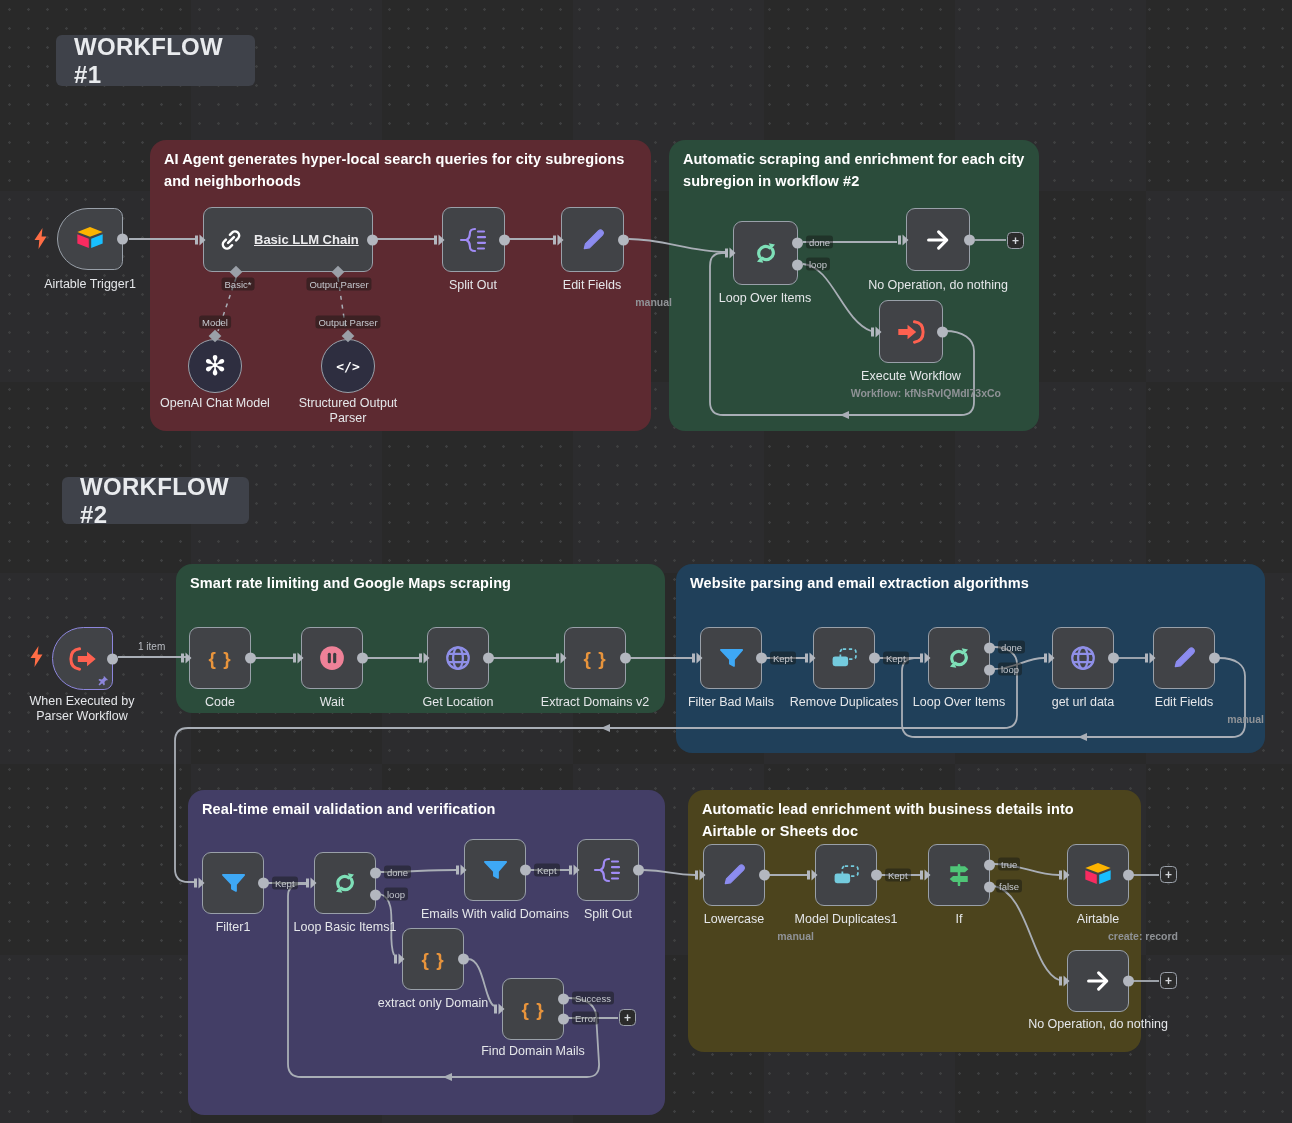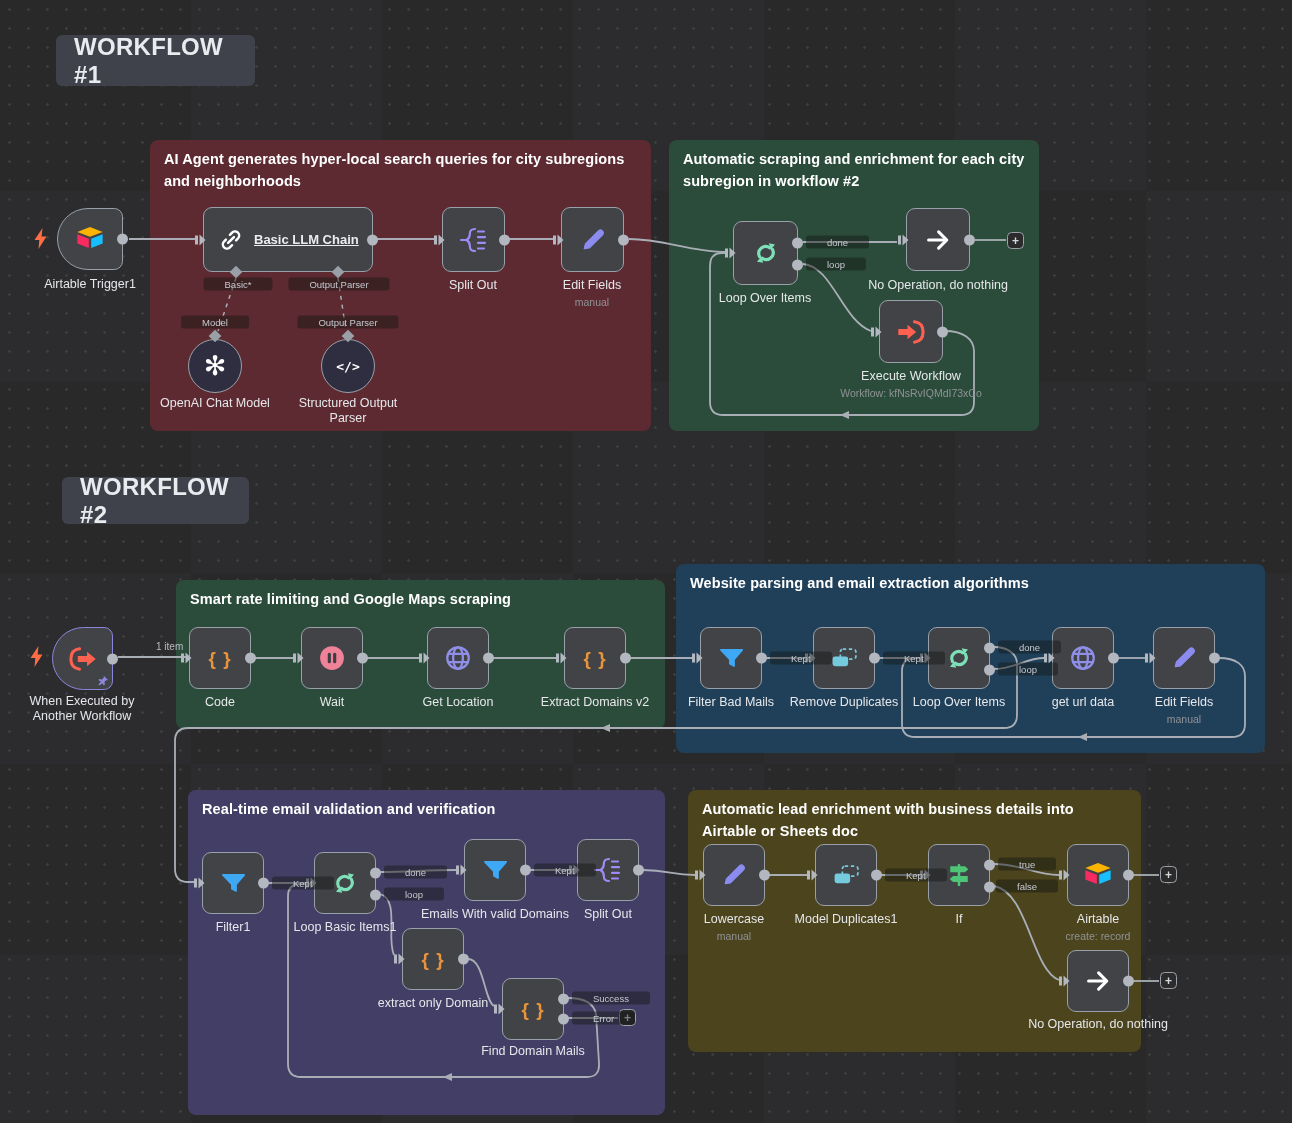--- a/index.html
+++ b/index.html
@@ -5,42 +5,42 @@
   html,body{margin:0;padding:0;background:#222;}
   .canvas{
     position:relative;width:1292px;height:1123px;overflow:hidden;
     font-family:"Liberation Sans",sans-serif;
     background-color:#2a2a2b;
     background-image:
       radial-gradient(circle,#3e3f40 1.1px,transparent 1.5px),
       repeating-conic-gradient(#2c2c2e 0% 25%, #292929 0% 50%);
     background-size:19px 19px,382px 382px;
   }
-  .group{position:absolute;border-radius:8px;z-index:1;}
+  .group{position:absolute;border-radius:16px;z-index:1;}
   .gtitle{padding:9px 14px;font-size:14.5px;font-weight:700;color:#ffffff;line-height:1.5;letter-spacing:.1px;}
   .sticky{position:absolute;background:#3f424a;border-radius:6px;color:#e9ebee;font-weight:700;font-size:24px;
     display:flex;align-items:center;padding:0 18px;z-index:2;letter-spacing:.3px;}
   svg.wires{position:absolute;left:0;top:0;z-index:2;}
   .wires path{stroke:#a9aeb6;stroke-width:1.8;fill:none;}
   .wires path.ah{fill:#a9aeb6;stroke:none;}
   .wires path.dash{stroke-dasharray:4 5;stroke-width:1.5;}
   .node{position:absolute;background:#414347;border:1.7px solid #99a0a9;border-radius:9px;
     display:flex;align-items:center;justify-content:center;z-index:3;box-sizing:border-box;}
   .node.trigger{border-radius:32px 9px 9px 32px;}
   .node.selected{border-color:#8d86dd;}
   .node.circle{border-radius:50%;background:#2e2e40;}
   .node.wide{justify-content:flex-start;padding-left:14px;gap:10px;}
   .ntext{color:#ececee;font-size:13px;font-weight:600;text-decoration:underline;}
   .port-out{position:absolute;right:-6px;top:50%;transform:translateY(-50%);width:11px;height:11px;border-radius:50%;
     background:#b3b7bf;z-index:4;}
   .port-in{position:absolute;left:-9px;top:50%;transform:translateY(-50%);z-index:4;line-height:0;}
   .diamond{position:absolute;width:9px;height:9px;background:#9aa0a8;transform:translate(-50%,-50%) rotate(45deg);z-index:4;}
   .nlabel{position:absolute;color:#e5e7ea;font-size:12.5px;text-align:center;z-index:3;line-height:1.2;font-weight:500;}
-  .nsub{color:#8f9296;font-size:10.5px;margin-top:3px;font-weight:400;}
-  .chip{position:absolute;font-size:9.5px;color:#c6c9cf;background:rgba(20,22,21,.45);padding:0 21px;border-radius:3px;
+  .nsub{color:#8f9296;font-size:10.5px;margin-top:3px;font-weight:700;text-align:right;}
+  .chip{position:absolute;font-size:9.5px;color:#c6c9cf;background:rgba(20,22,21,.45);padding:0 3px;border-radius:3px;
     z-index:4;transform:translateY(-50%);line-height:13px;white-space:nowrap;}
   .chip.cc{transform:translate(-50%,-50%);}
   .chip.plain{background:none;color:#b9bcc2;font-size:10px;}
   .endpoint{position:absolute;width:17px;height:17px;border:1.6px solid #9ba1aa;border-radius:4.5px;background:#2b2b2b;
     color:#d4d7db;font-size:12px;font-weight:700;display:flex;align-items:center;justify-content:center;z-index:3;
     box-sizing:border-box;line-height:1;}
   .bolt{position:absolute;z-index:3;line-height:0;}
   .pin{position:absolute;right:3px;bottom:2px;line-height:0;z-index:5;}
   .icon{line-height:0;display:flex;align-items:center;justify-content:center;}
   .icon.txt{line-height:1;}
@@ -52,21 +52,21 @@
 <body>
 
 <div class="canvas">
 
   <div class="group" style="left:150px;top:140px;width:501px;height:291px;background:#5d2a31">
     <div class="gtitle">AI Agent generates hyper-local search queries for city subregions and neighborhoods</div>
   </div>
   <div class="group" style="left:669px;top:140px;width:370px;height:291px;background:#2b4c3b">
     <div class="gtitle">Automatic scraping and enrichment for each city subregion in workflow #2</div>
   </div>
-  <div class="group" style="left:176px;top:580px;width:489px;height:149px;background:#2b4c3b">
+  <div class="group" style="left:176px;top:564px;width:489px;height:149px;background:#2b4c3b">
     <div class="gtitle">Smart rate limiting and Google Maps scraping</div>
   </div>
   <div class="group" style="left:676px;top:564px;width:589px;height:189px;background:#20405a">
     <div class="gtitle">Website parsing and email extraction algorithms</div>
   </div>
   <div class="group" style="left:188px;top:790px;width:477px;height:325px;background:#433e66">
     <div class="gtitle">Real-time email validation and verification</div>
   </div>
   <div class="group" style="left:688px;top:790px;width:453px;height:262px;background:#4c441d">
     <div class="gtitle">Automatic lead enrichment with business details into Airtable or Sheets doc</div>
@@ -299,21 +299,21 @@
           <path fill="#ff6150" d="M8.5 9.5h8V5.8L24 12l-7.5 6.2v-3.7h-8z"></path>
         </svg>
     </span>
     <span class="pin">
       <svg width="12" height="12" viewBox="0 0 24 24" fill="#8d86dd">
           <path d="M14 2l8 8-2.5 1-.8-.8-3.8 3.8.8 5.2-2 2-3.3-4.8L5 21l-2-2 4.6-5.4L2.8 10l2-2 5.2.8 3.8-3.8-.8-.8z"></path>
         </svg>
     </span>
     <span class="port-out"></span>
   </div>
-  <div class="nlabel" style="left:12px;top:694px;width:140px"><span>When Executed by Another Workflow</span></div>
+  <div class="nlabel" style="left:12px;top:694px;width:140px"><span>When Executed by Parser Workflow</span></div>
 
   <div class="node" style="left:189px;top:627px;width:62px;height:62px">
     <span class="port-in"><svg width="11" height="12" viewBox="0 0 11 12">
           <rect x="0" y="1.5" width="3" height="9" fill="#b3b7bf"></rect>
           <path d="M4.5 .5l6 5.5-6 5.5z" fill="#b3b7bf"></path>
         </svg></span>
     <span class="icon txt braces">{ }</span>
     <span class="port-out"></span>
   </div>
   <div class="nlabel" style="left:140px;top:695px;width:160px"><span>Code</span></div>

